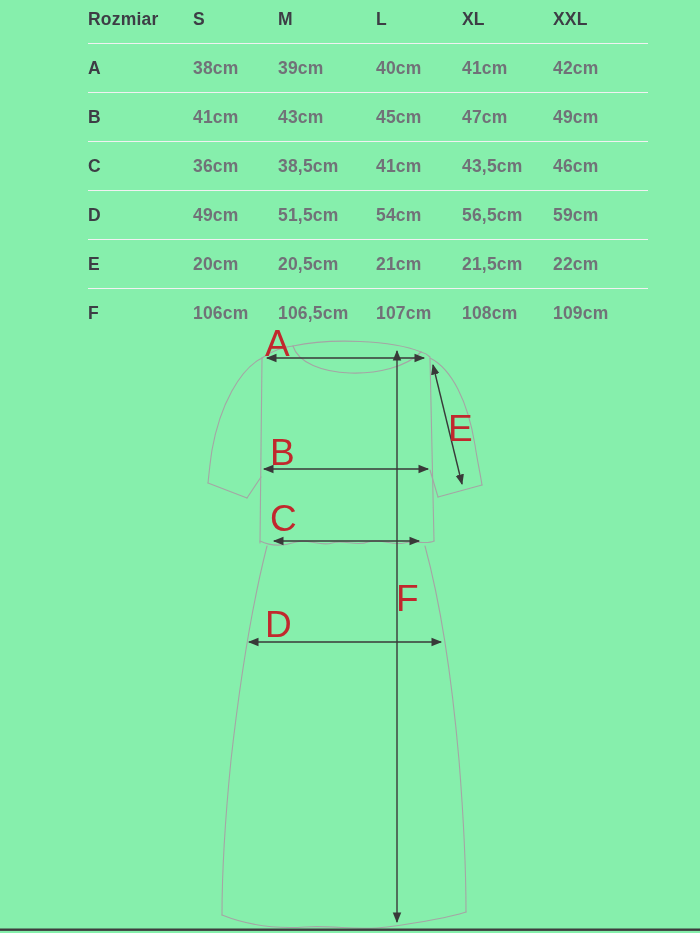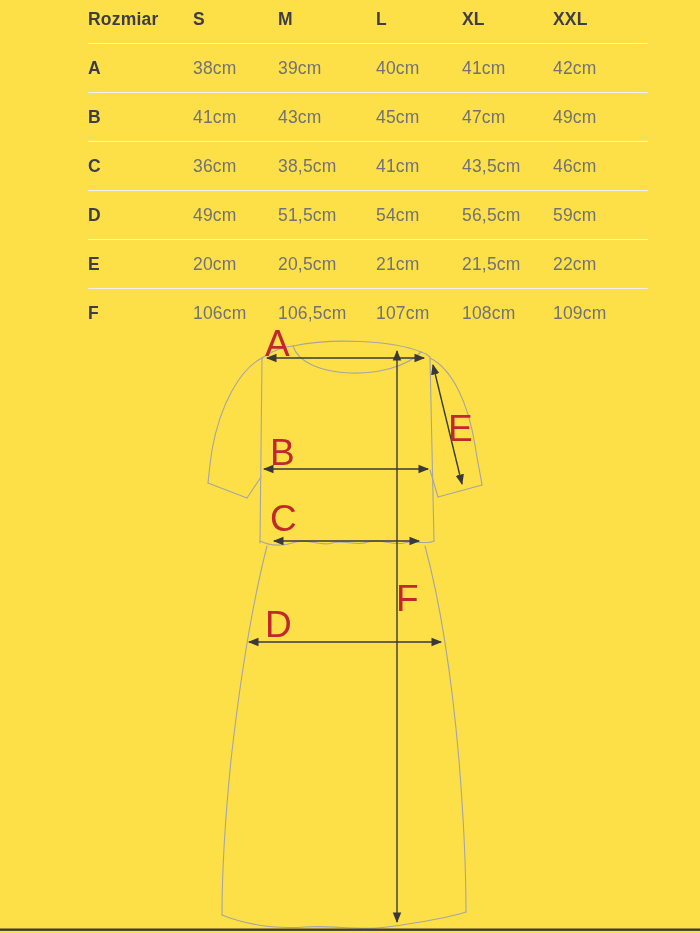--- a/index.html
+++ b/index.html
@@ -1,25 +1,25 @@
 <!DOCTYPE html>
 <html><head>
 <meta charset="utf-8">
 <style>
   html,body{margin:0;padding:0;background:#fff;}
-  .page{position:relative;width:700px;height:933px;background:#fde047;overflow:hidden;
+  .page{position:relative;width:700px;height:933px;background:#86efac;overflow:hidden;
         font-family:"Liberation Sans", sans-serif;}
   
   .tbl{display:table;table-layout:fixed;position:absolute;left:88px;top:-5px;width:560px;}
   .tr{display:table-row;}
   .td{display:table-cell;height:48px;vertical-align:middle;font-size:17.5px;
       border-bottom:1px solid #f1f1f2;letter-spacing:.2px;}
   .tr:last-child .td{border-bottom:none;}
   .hd,.lbl{color:#3d3d45;font-weight:bold;}
-  .val{color:#717178;}
+  .val{color:#717178;font-weight:bold;}
   .c0{width:105px}.c1{width:85px}.c2{width:98px}.c3{width:86px}.c4{width:91px}.c5{width:auto}
   
   svg.diagram{position:absolute;left:0;top:0;}
   .outline{fill:none;stroke:#a5a5a5;stroke-width:1.1;stroke-linecap:round;}
   .arrow{fill:none;stroke:#393939;stroke-width:1.4;}
   .mlabel{fill:#c1282d;font-family:"Liberation Sans", sans-serif;font-size:37px;font-weight:400;}
   .bottom-line{fill:#3d3d3d;}
 </style>
 </head>
 <body>

